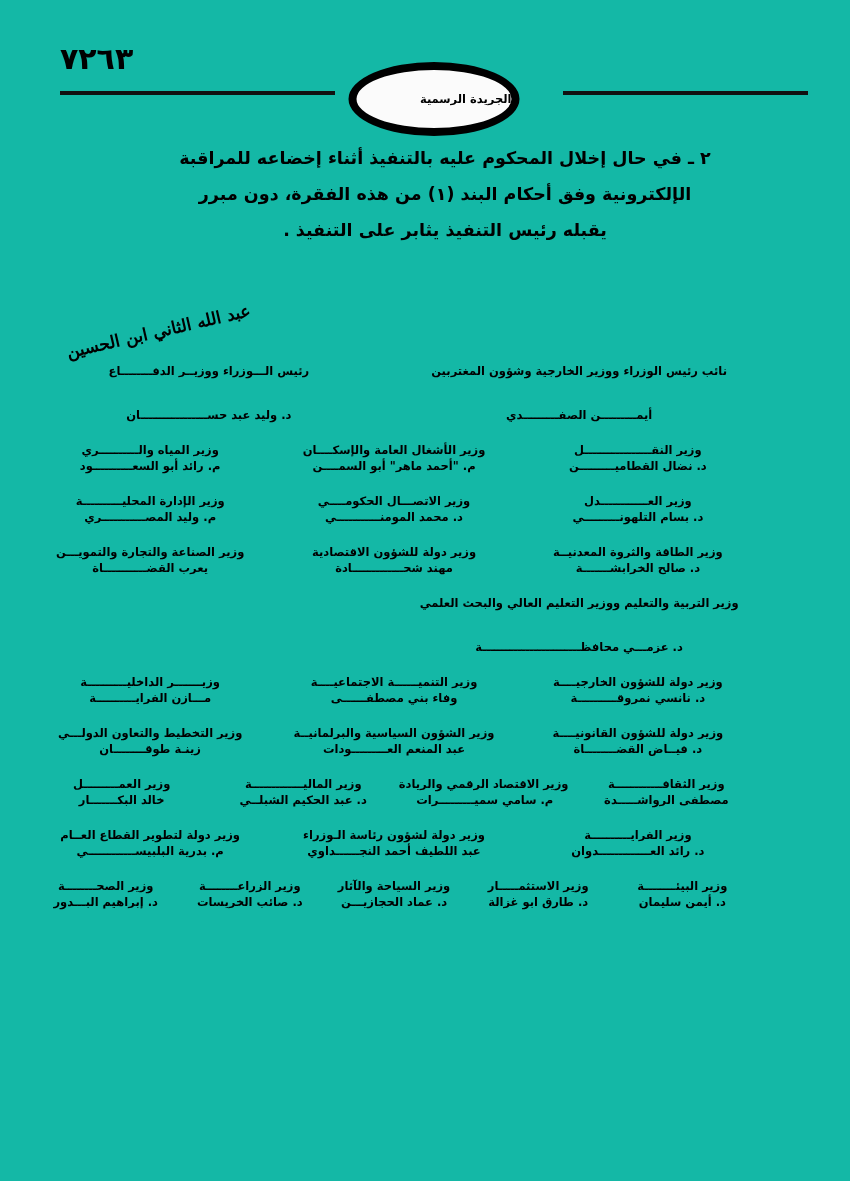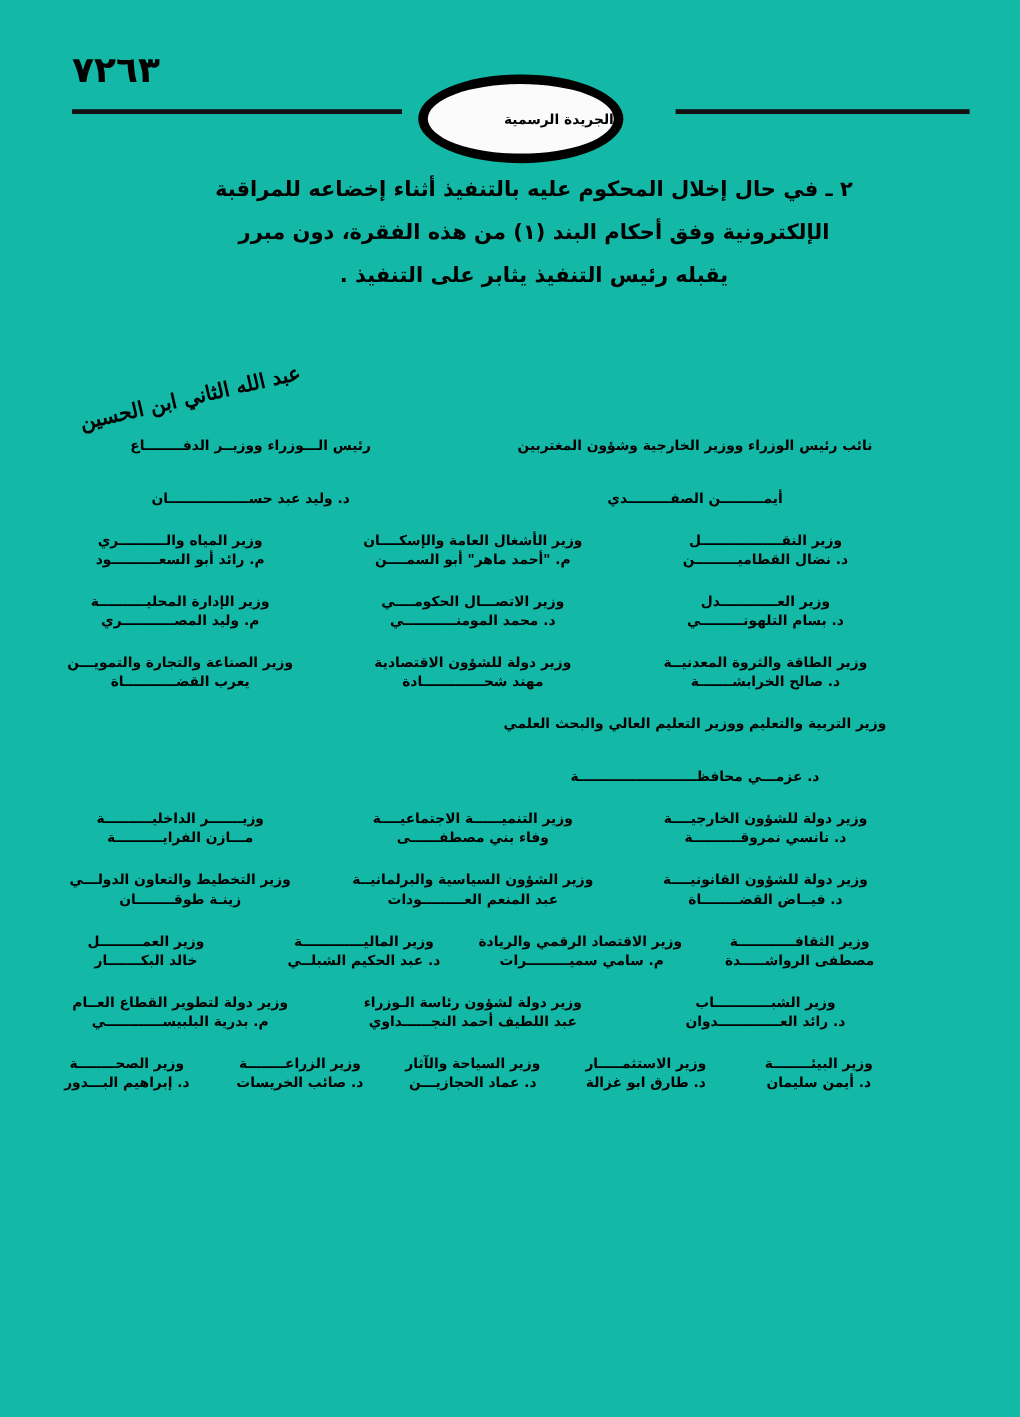--- a/index.html
+++ b/index.html
@@ -276,21 +276,21 @@
           <div class="cab-title">وزير الماليـــــــــــــة</div>
           <div class="cab-name">د. عبد الحكيم الشبلــي</div>
         </div>
         <div class="cab-entry">
           <div class="cab-title">وزير العمـــــــــل</div>
           <div class="cab-name">خالد البكـــــــار</div>
         </div>
       </div>
       <div class="cab-row r-3col">
         <div class="cab-entry">
-          <div class="cab-title">وزير الشبــــــــــــاب</div>
+          <div class="cab-title">وزير الفرايــــــــــة</div>
           <div class="cab-name">د. رائد العـــــــــــــدوان</div>
         </div>
         <div class="cab-entry">
           <div class="cab-title">وزير دولة لشؤون رئاسة الـوزراء</div>
           <div class="cab-name">عبد اللطيف أحمد النجــــــداوي</div>
         </div>
         <div class="cab-entry">
           <div class="cab-title">وزير دولة لتطوير القطاع العــام</div>
           <div class="cab-name">م. بدرية البلبيســــــــــــي</div>
         </div>

